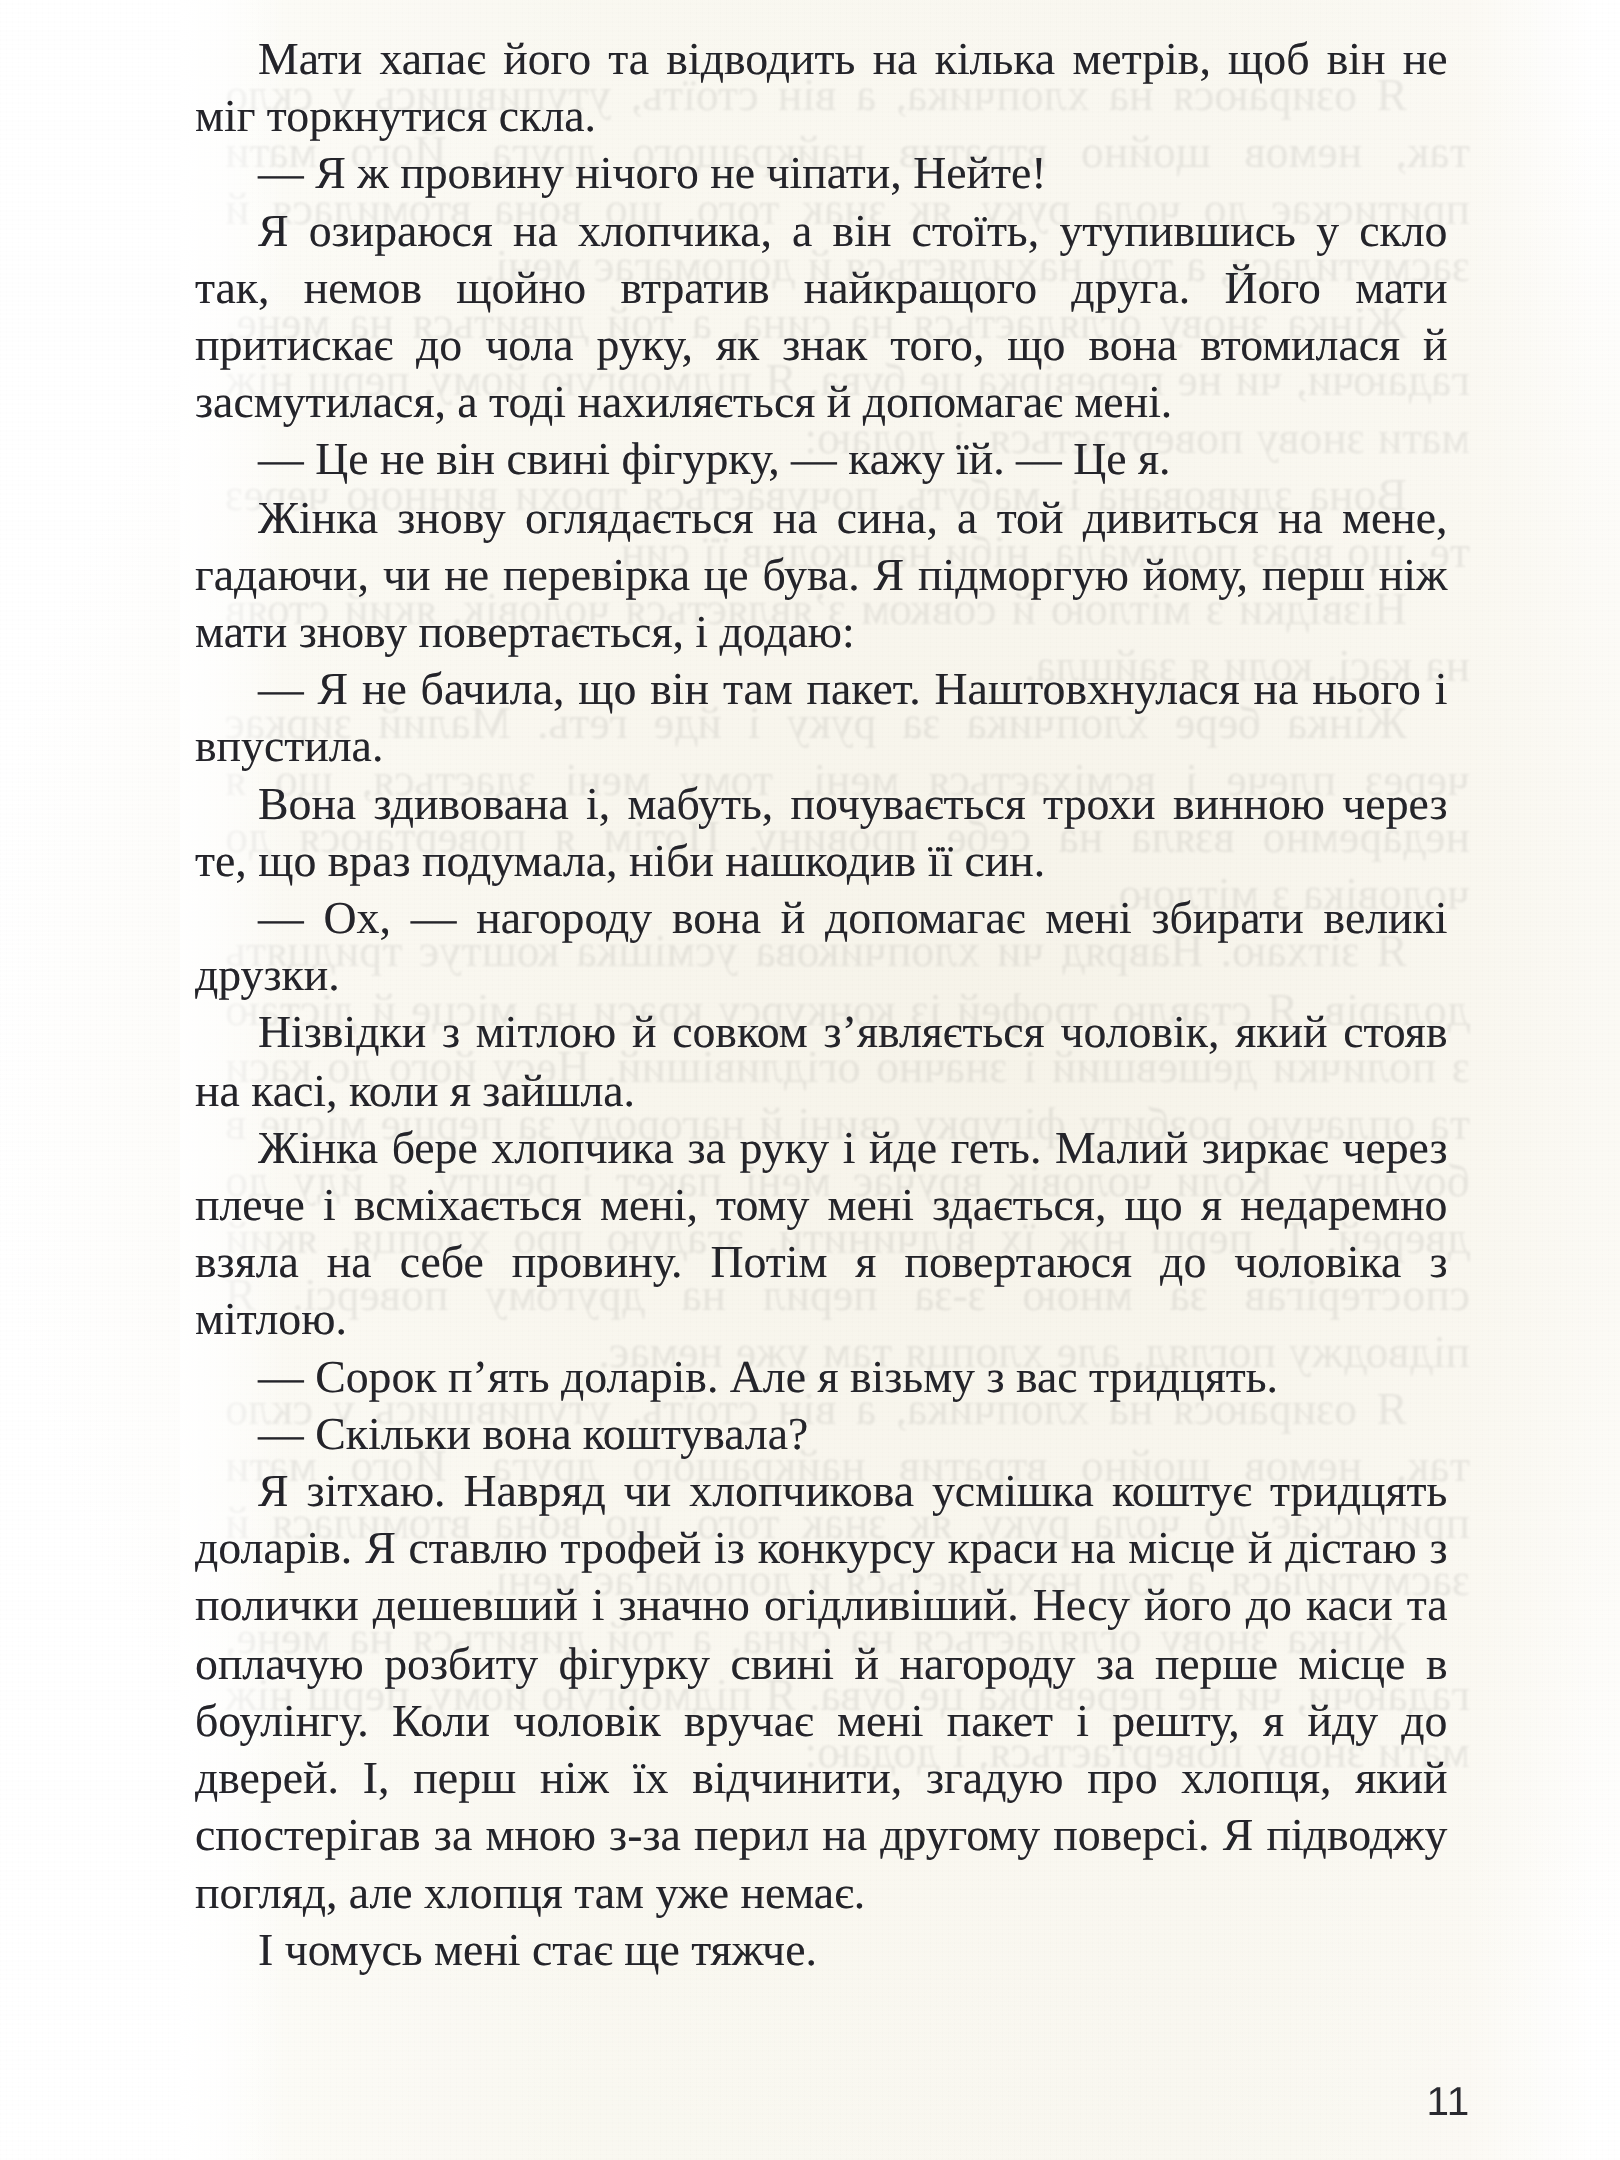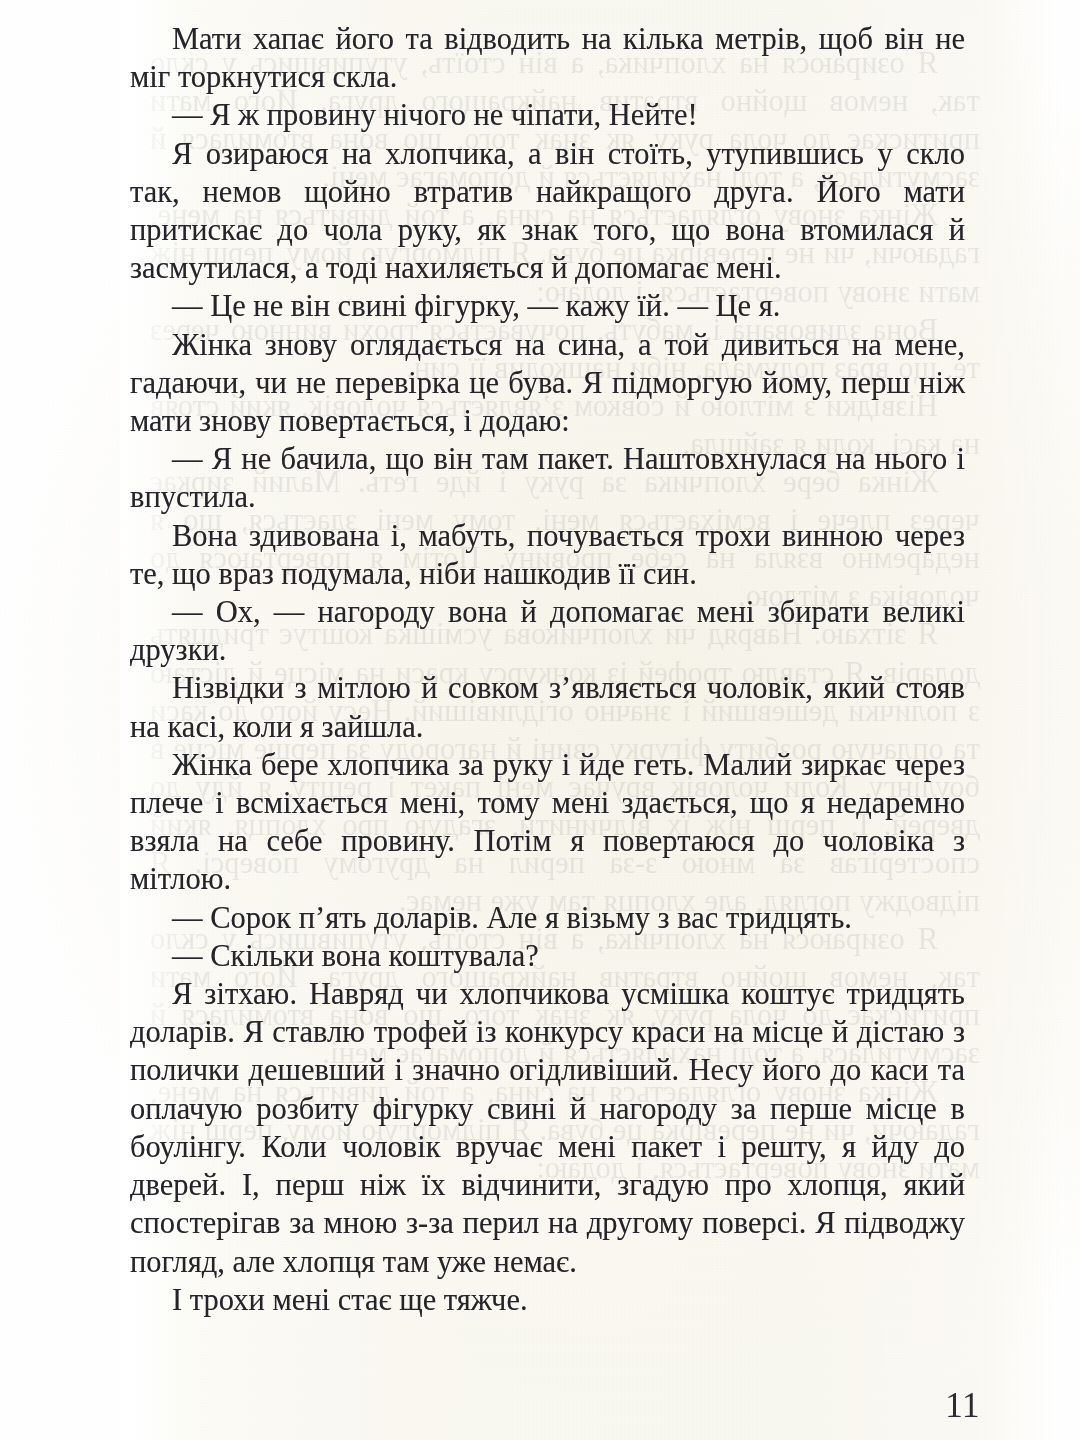--- a/index.html
+++ b/index.html
@@ -74,24 +74,24 @@
   
   #text-column {
     text-shadow: 0 0 0.35px rgba(40,40,45,0.35);
   }
 
   #page-number {
     position: absolute;
     right: 100px;
     top: 1386px;
     z-index: 3;
-    font-size: 35px;
+    font-size: 27px;
     color: #2a2a30;
     letter-spacing: 0.5px;
-    font-family: Liberation Serif, serif;
+    font-family: Liberation Sans, sans-serif;
   }
 
   
   #gutter {
     position: absolute;
     left: 120px;
     top: 0;
     width: 70px;
     height: 100%;
     pointer-events: none;
@@ -125,18 +125,18 @@
     <p>— Це не він свині фігурку, — кажу їй. — Це я.</p>
     <p>Жінка знову оглядається на сина, а той дивиться на мене, гадаючи, чи не перевірка це бува. Я підморгую йому, перш ніж мати знову повертається, і додаю:</p>
     <p>— Я не бачила, що він там пакет. Наштовхнулася на нього і впустила.</p>
     <p>Вона здивована і, мабуть, почувається трохи винною через те, що враз подумала, ніби нашкодив її син.</p>
     <p>— Ох, — нагороду вона й допомагає мені збирати великі друзки.</p>
     <p>Нізвідки з мітлою й совком з’являється чоловік, який стояв на касі, коли я зайшла.</p>
     <p>Жінка бере хлопчика за руку і йде геть. Малий зиркає через плече і всміхається мені, тому мені здається, що я недаремно взяла на себе провину. Потім я повертаюся до чоловіка з мітлою.</p>
     <p>— Сорок п’ять доларів. Але я візьму з вас тридцять.</p>
     <p>— Скільки вона коштувала?</p>
     <p>Я зітхаю. Навряд чи хлопчикова усмішка коштує тридцять доларів. Я ставлю трофей із конкурсу краси на місце й дістаю з полички дешевший і значно огідливіший. Несу його до каси та оплачую розбиту фігурку свині й нагороду за перше місце в боулінгу. Коли чоловік вручає мені пакет і решту, я йду до дверей. І, перш ніж їх відчинити, згадую про хлопця, який спостерігав за мною з-за перил на другому поверсі. Я підводжу погляд, але хлопця там уже немає.</p>
-    <p>І трохи мені стає ще тяжче.</p>
+    <p>І чомусь мені стає ще тяжче.</p>
   </div>
 
   <div id="page-number">11</div>
 
 </div>
 
 </body></html>

